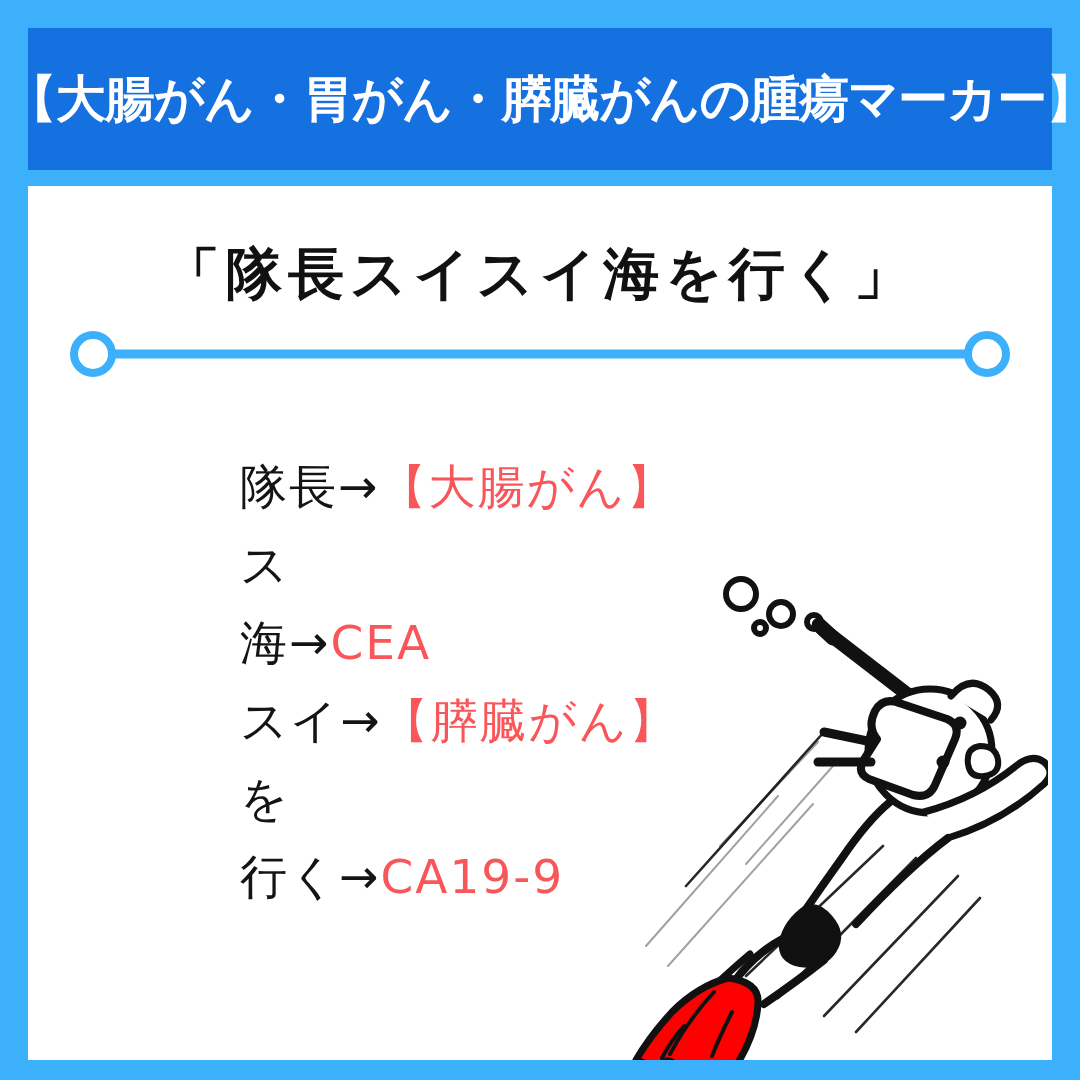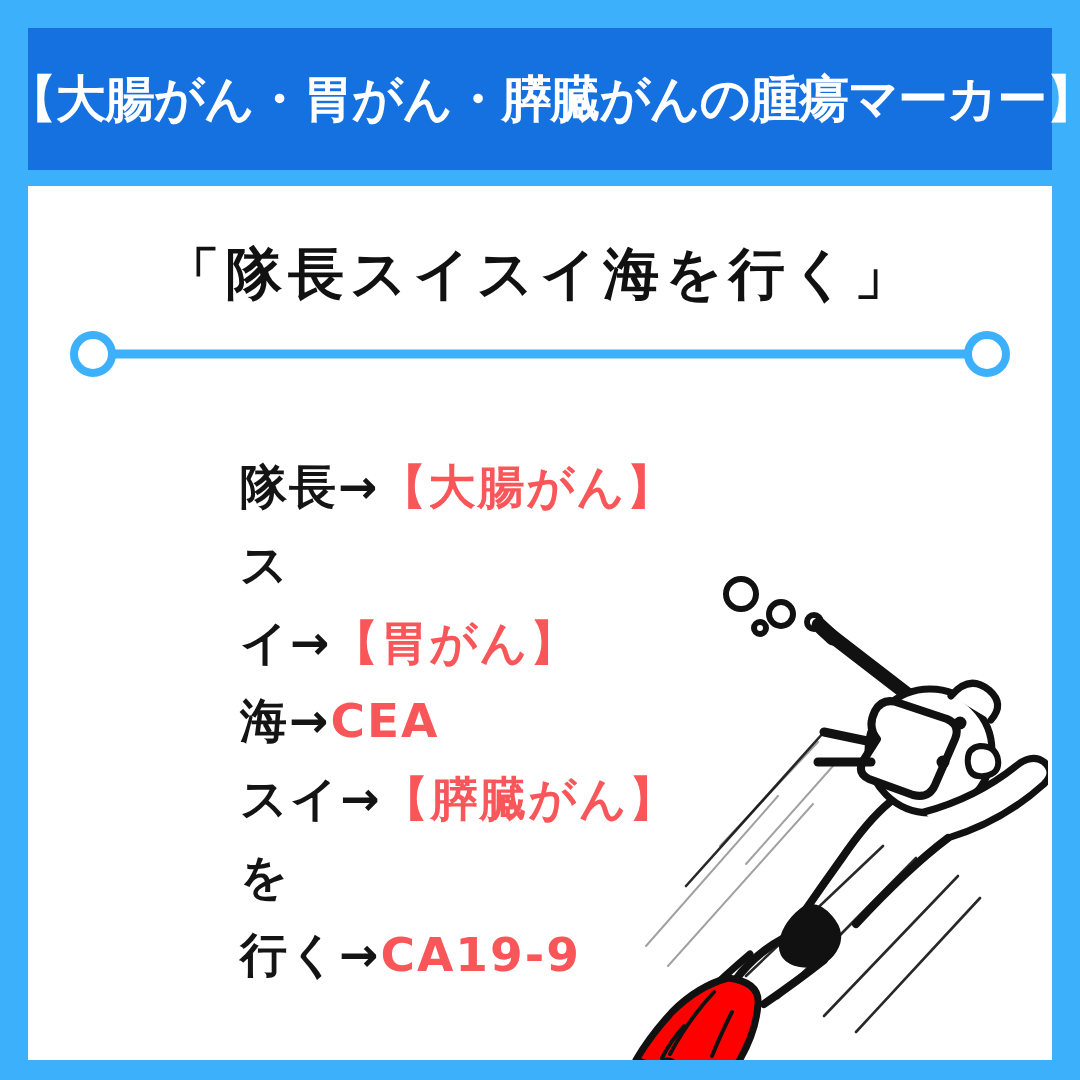--- a/index.html
+++ b/index.html
@@ -65,21 +65,21 @@
   #mnemonic{
     position:absolute;
     left:212px;top:262px;
     width:620px;
   }
   .mn-line{
     height:78px;
     line-height:78px;
     white-space:nowrap;
     font-size:47px;
-    font-weight:700;
+    font-weight:400;
     color:#141414;
     letter-spacing:2px;
   }
   .mn-line .kw{ color:#F9565A; }
   .mn-line .arrow{ color:#141414; }
   
   #illustration{
     position:absolute;
     right:4px;bottom:-6px;
     width:420px;height:520px;
@@ -107,23 +107,20 @@
     <div id="mnemonic">
 
       <div class="mn-line">
         <span>隊長</span><span class="arrow">→</span><span class="kw">【大腸がん】</span>
       </div>
 
       <div class="mn-line">
         <span>ス</span><span class="arrow"></span><span class="kw"></span>
       </div>
 
-      <div class="mn-line">
-        <span>イ</span><span class="arrow">→</span><span class="kw">【胃がん】</span>
-      </div>
 
       <div class="mn-line">
         <span>海</span><span class="arrow">→</span><span class="kw">CEA</span>
       </div>
 
       <div class="mn-line">
         <span>スイ</span><span class="arrow">→</span><span class="kw">【膵臓がん】</span>
       </div>
 
       <div class="mn-line">

